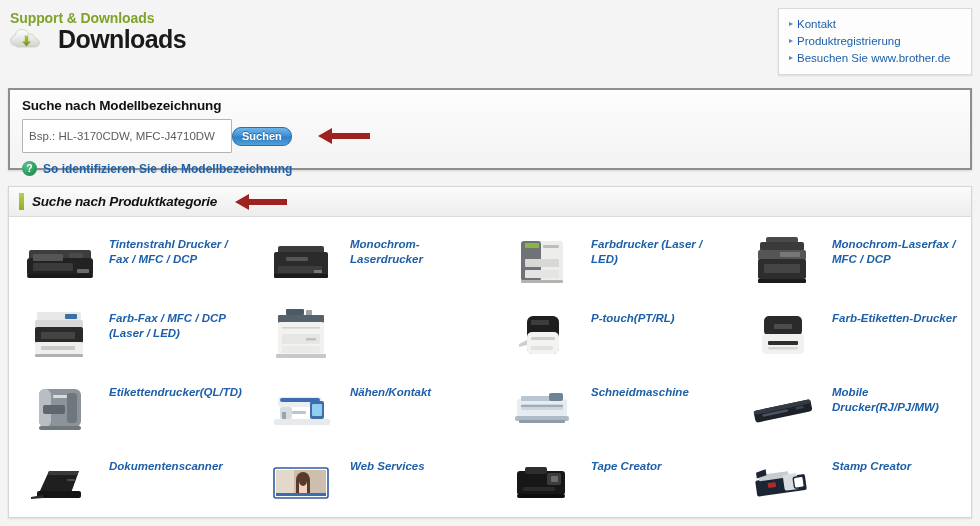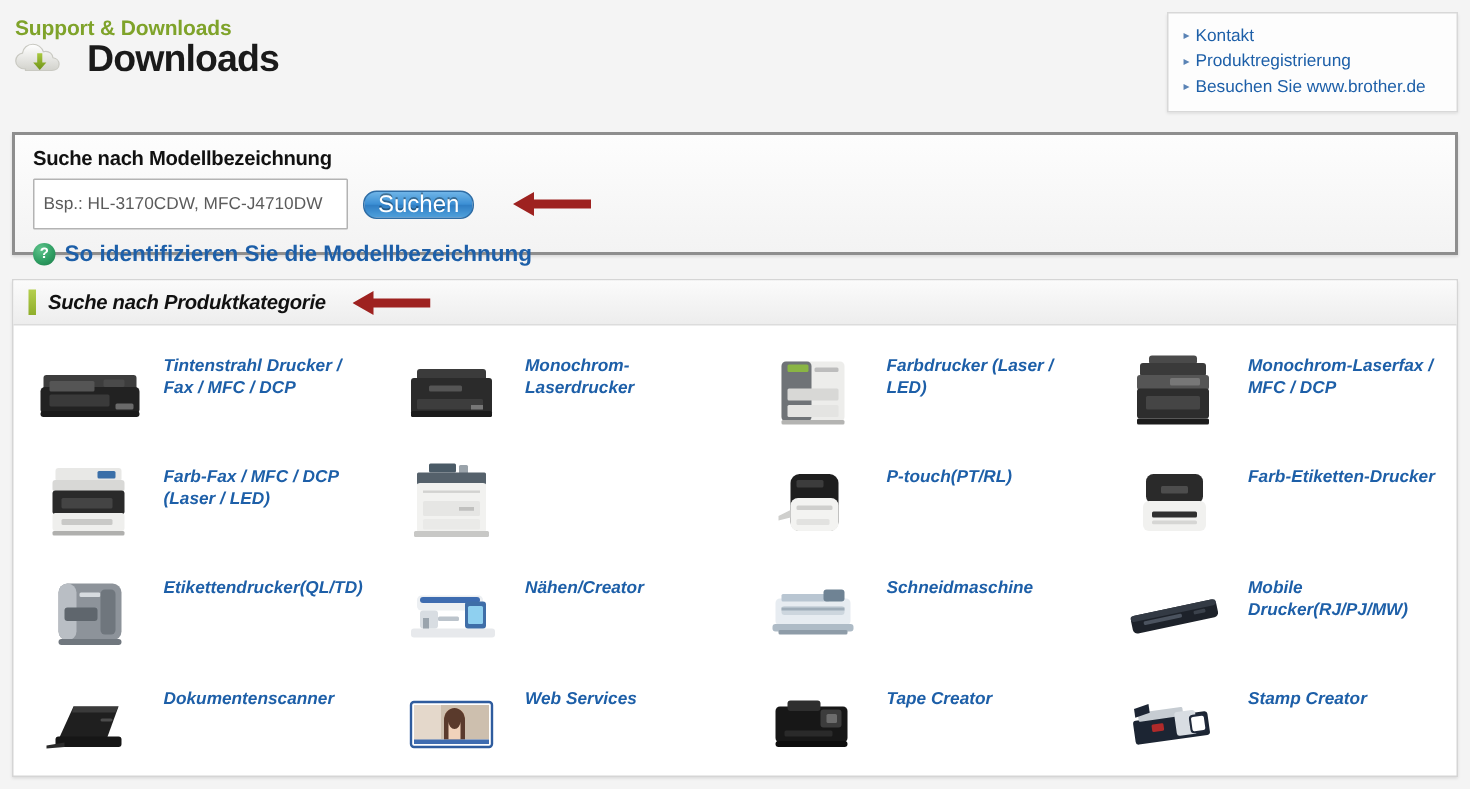--- a/index.html
+++ b/index.html
@@ -71,47 +71,47 @@
     width: 210px; height: 34px;
     border: 1px solid #b3b3b3;
     background: #fff;
     font-family: "Liberation Sans", sans-serif;
     font-size: 11.5px; color: #5b5b5b;
     padding: 0 6px;
     border-radius: 1px;
   }
   .model-input::placeholder { color: #5b5b5b; opacity: 1; }
   .btn-suchen {
-    margin-left: 10px;
+    margin-left: 0;
     height: 19px; min-width: 57px;
     border: 1px solid #2f6da5;
     border-radius: 9px;
     background: linear-gradient(#6fb5e8 0%, #3b8fd4 48%, #2f7ec4 52%, #4fa0db 100%);
-    color: #fff; font-weight: normal; font-size: 16px;
+    color: #fff; font-weight: bold; font-size: 11px;
     font-family: "Liberation Sans", sans-serif;
     text-shadow: 0 -1px 0 rgba(0,0,0,0.35);
     cursor: pointer; padding: 0 9px; line-height: 17px;
   }
   .arrow-left {
     margin-left: 26px; flex: 0 0 auto;
     display: flex; align-items: center;
   }
   .help-row {
     display: flex; align-items: center;
     padding: 8px 0 0 12px;
   }
   .help-icon {
     width: 15px; height: 15px; border-radius: 50%;
     background: radial-gradient(circle at 35% 28%, #5fc48c 0%, #2f9e63 55%, #1d7b49 100%);
     color: #fff; font-size: 10px; font-weight: bold;
     display: flex; align-items: center; justify-content: center;
     line-height: 1; margin-right: 6px; flex: 0 0 auto;
   }
   .help-link {
-    font-size: 15px; font-weight: bold; color: #1d5fa8;
+    font-size: 12px; font-weight: bold; color: #1d5fa8;
     text-decoration: none;
   }
 
   
   .panel-cat {
     position: absolute; left: 8px; top: 186px;
     width: 964px; height: 332px;
     background: #fff;
     border: 1px solid #d5d5d5;
     box-shadow: 0 1px 2px rgba(0,0,0,0.10);
@@ -367,21 +367,21 @@
           <rect x="10" y="34" width="56" height="6" rx="2" fill="#e7e9ec"></rect>
           <rect x="14" y="12" width="44" height="10" rx="3" fill="#eceff2"></rect>
           <rect x="16" y="13" width="40" height="4" rx="2" fill="#3e6cb0"></rect>
           <rect x="46" y="16" width="14" height="18" rx="2" fill="#3f6ea8"></rect>
           <rect x="48" y="19" width="10" height="12" rx="1" fill="#8fd0f0"></rect>
           <rect x="16" y="22" width="12" height="12" rx="2" fill="#d8dde2"></rect>
           <rect x="28" y="26" width="14" height="3" rx="1" fill="#bcc4cc"></rect>
           <rect x="18" y="27" width="4" height="7" fill="#9aa4ad"></rect>
         </svg>
       </span>
-      <a class="cell-label" href="#">Nähen/Creator</a>
+      <a class="cell-label" href="#">Nähen/Kontakt</a>
     </div>
 
     <div class="cell">
       <span class="thumb">
         <svg width="74" height="48" viewBox="0 0 74 48">
           <rect x="12" y="14" width="50" height="18" rx="3" fill="#e7ecf1"></rect>
           <rect x="16" y="11" width="32" height="5" rx="1" fill="#b9c6d2"></rect>
           <rect x="44" y="8" width="14" height="8" rx="2" fill="#6f8394"></rect>
           <rect x="16" y="19" width="42" height="6" rx="2" fill="#cdd6de"></rect>
           <rect x="16" y="20" width="42" height="2" fill="#9fadb9"></rect>

